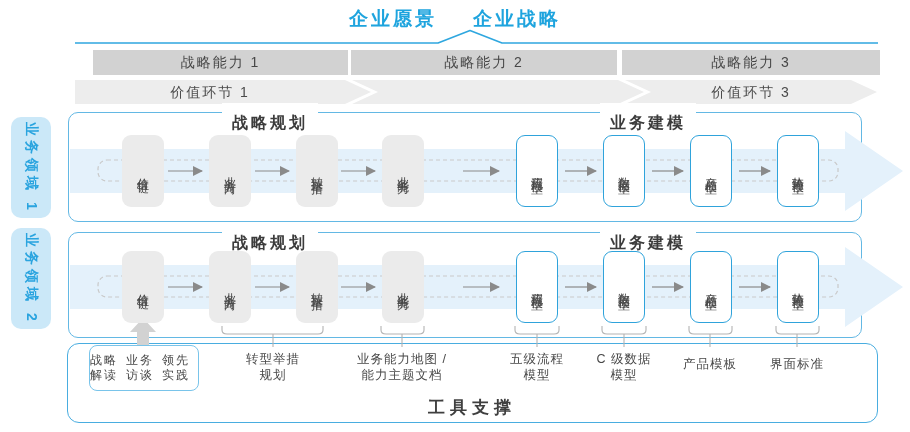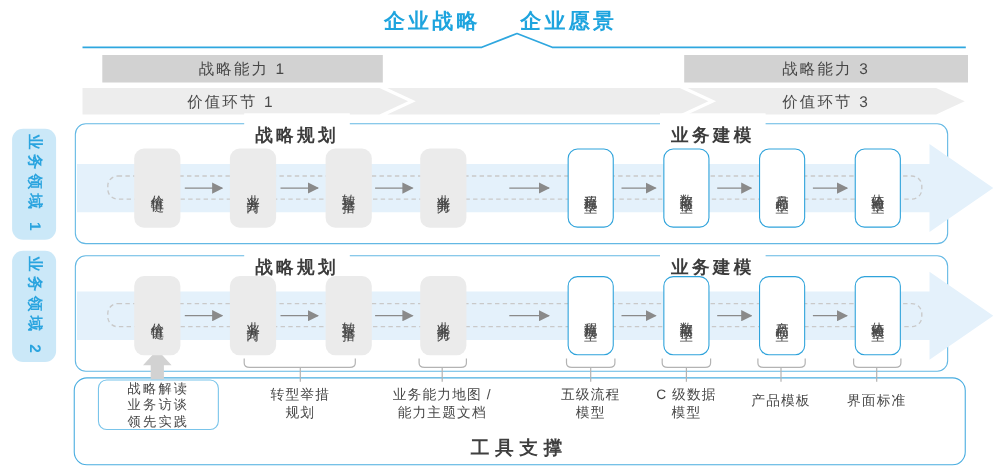--- a/index.html
+++ b/index.html
@@ -50,46 +50,47 @@
   }
   .node.gray{background:#ebebeb;}
   .node.blue{background:#fff;border:1.6px solid #2fa3db;}
   .node .vt{
     writing-mode:vertical-rl;text-orientation:upright;
     font-size:12px;color:#484848;letter-spacing:2px;line-height:1;
   }
   .practice{
     position:absolute;left:89px;top:345px;width:110px;height:46px;
     border:1.2px solid #79c4ea;border-radius:8px;background:#fff;box-sizing:border-box;
-    display:flex;flex-direction:column;align-items:center;justify-content:center;
+    display:flex;flex-direction:row;align-items:center;justify-content:center;
     font-size:12px;line-height:1.25;color:#484848;letter-spacing:2px;
   }
   .note{
     position:absolute;transform:translateX(-50%);text-align:center;
     font-size:12.5px;color:#484848;line-height:1.3;letter-spacing:1px;white-space:nowrap;
   }
 </style>
 </head>
 <body>
 
 <div class="stage">
 
   <svg class="layer" viewBox="0 0 910 432">
     <path d="M75 43 H438 L470 30.5 L502 43 H878" fill="none" stroke="#2fa7df" stroke-width="1.6" stroke-linejoin="round"></path>
     <path d="M75 80 H345 L371 92 L345 104 H75 Z" fill="#ededed"></path>
     <path d="M352 80 H618 L644 92 L618 104 H352 L378 92 Z" fill="#ededed"></path>
     <path d="M625 80 H851 L877 92 L851 104 H625 L651 92 Z" fill="#ededed"></path>
   </svg>
 
   <div class="title">
+    <span>企业愿景</span>
     <span>企业战略</span>
-    <span>企业愿景</span>
   </div>
 
   <div class="capbar" style="left:93px;width:255px">战略能力 1</div>
+  <div class="capbar" style="left:351px;width:266px">战略能力 2</div>
   <div class="capbar" style="left:622px;width:258px">战略能力 3</div>
 
   <div class="vlabel" style="left:75px;width:270px">价值环节 1</div>
   <div class="vlabel" style="left:625px;width:252px">价值环节 3</div>
 
   <div class="side" style="top:117px;height:101px">
     <span>业务领域 1</span>
   </div>
   <div class="side" style="top:228px;height:101px">
     <span>业务领域 2</span>

